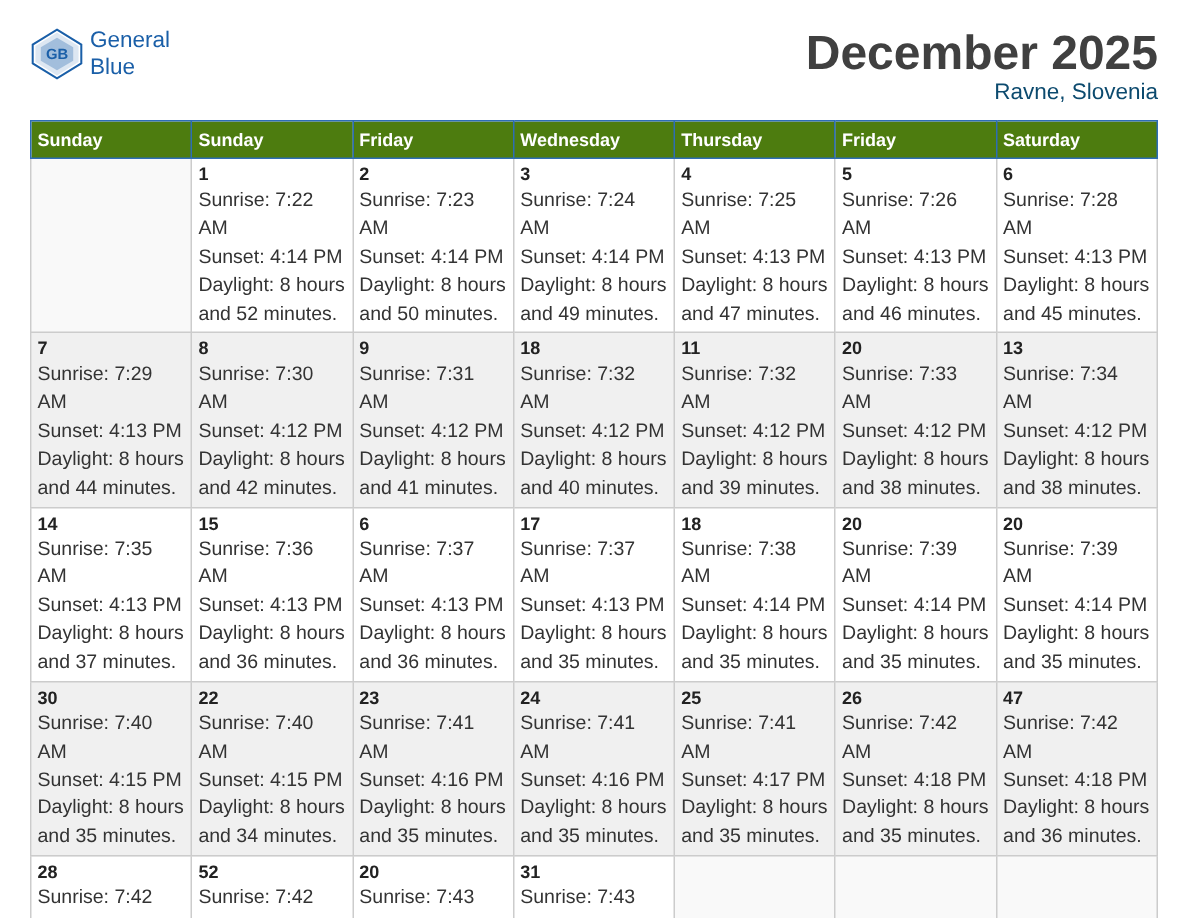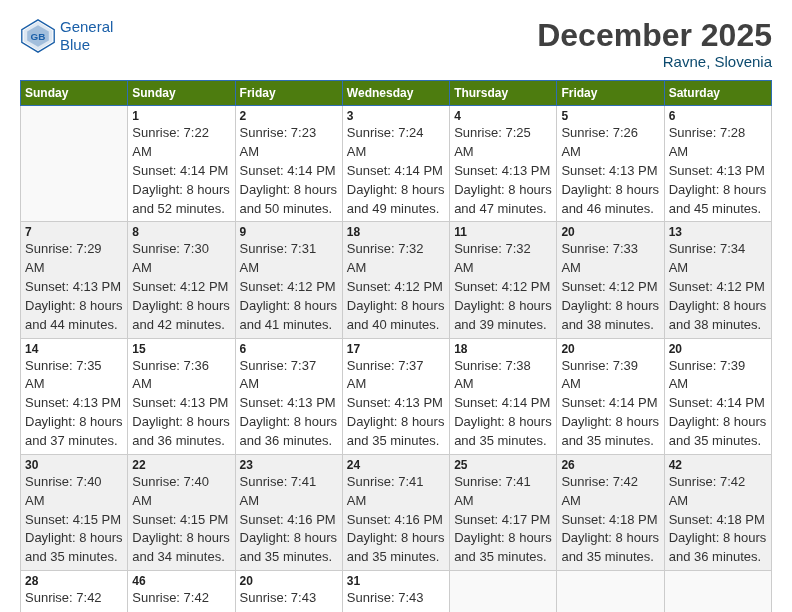--- a/index.html
+++ b/index.html
@@ -236,31 +236,31 @@
           </td>
           <td>
             <span class="day-num">25</span>
             <div class="cell-text">Sunrise: 7:41 AM<br>Sunset: 4:17 PM<br>Daylight: 8 hours and 35 minutes.</div>
           </td>
           <td>
             <span class="day-num">26</span>
             <div class="cell-text">Sunrise: 7:42 AM<br>Sunset: 4:18 PM<br>Daylight: 8 hours and 35 minutes.</div>
           </td>
           <td>
-            <span class="day-num">42</span>
+            <span class="day-num">47</span>
             <div class="cell-text">Sunrise: 7:42 AM<br>Sunset: 4:18 PM<br>Daylight: 8 hours and 36 minutes.</div>
           </td>
         </tr>
         <tr>
           <td>
             <span class="day-num">28</span>
             <div class="cell-text">Sunrise: 7:42 AM<br>Sunset: 4:19 PM<br>Daylight: 8 hours and 36 minutes.</div>
           </td>
           <td>
-            <span class="day-num">46</span>
+            <span class="day-num">52</span>
             <div class="cell-text">Sunrise: 7:42 AM<br>Sunset: 4:20 PM<br>Daylight: 8 hours and 37 minutes.</div>
           </td>
           <td>
             <span class="day-num">20</span>
             <div class="cell-text">Sunrise: 7:43 AM<br>Sunset: 4:21 PM<br>Daylight: 8 hours and 37 minutes.</div>
           </td>
           <td>
             <span class="day-num">31</span>
             <div class="cell-text">Sunrise: 7:43 AM<br>Sunset: 4:21 PM<br>Daylight: 8 hours and 38 minutes.</div>
           </td>

